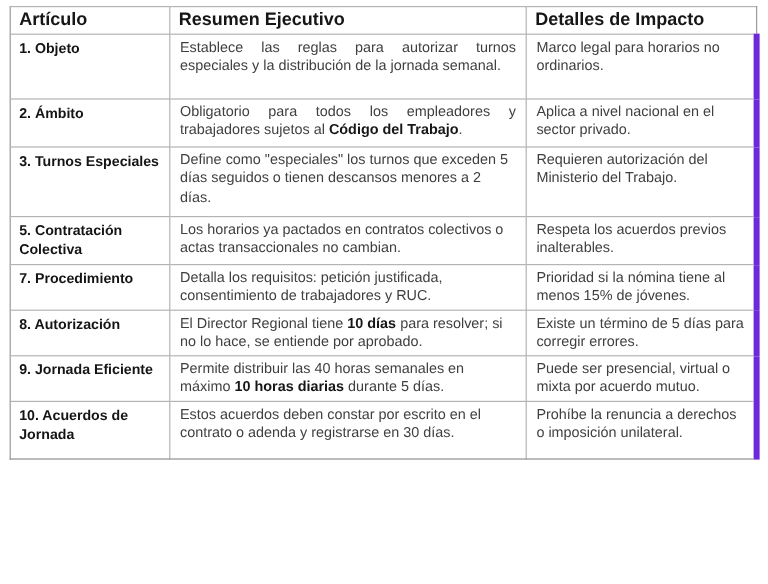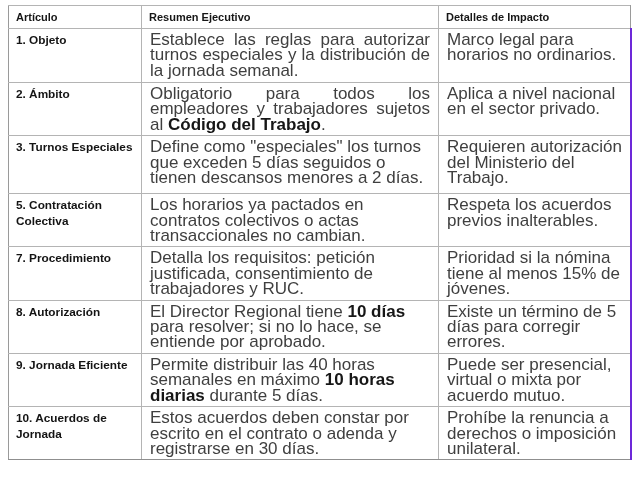--- a/index.html
+++ b/index.html
@@ -35,36 +35,36 @@
   table.doc-table th,
   table.doc-table td {
     border: 1px solid #b4b4b4;
     vertical-align: top;
     padding: 3px 6px 3px 7px;
     box-sizing: border-box;
   }
 
   
   thead th {
-    font-size: 11px;
+    font-size: 15px;
     font-weight: bold;
     color: #161616;
     text-align: left;
     height: 23px;
     line-height: 16px;
     padding-top: 3px;
     padding-bottom: 3px;
     border-bottom: 2px solid #5a5a5a;
     border-top: 1px solid #9a9a9a;
   }
   thead th.first-h { border-left: 1px solid #9a9a9a; }
   thead th.last-h  { border-right: 1px solid #9a9a9a; margin-top: 46px; }
 
   tbody td {
-    font-size: 17px;
+    font-size: 12px;
     line-height: 15.4px;
     color: #3f3f3f;
   }
   tbody td.art {
     font-weight: bold;
     color: #141414;
     font-size: 11.8px;
     line-height: 16px;
   }
   tbody td.res {
@@ -72,21 +72,21 @@
     padding-right: 8px;
   }
   tbody td.res.justify {
     text-align: justify;
     text-align-last: left;
   }
   tbody td.det {
     padding-left: 8px;
   }
   tbody tr td:first-child { border-left: 1px solid #9a9a9a; }
-  tbody tr td:last-child  { border-right: 2px solid #6d28d9; }
+  tbody tr td:last-child  { border-right: 5px solid #6d28d9; }
   tbody tr:last-child td  { border-bottom: 1px solid #8f8f8f; }
 
   b, strong { font-weight: bold; color: #141414; }
   tbody td.res b, tbody td.det b { color: #161616; }
 </style>
 </head>
 <body>
 
 <div id="page">
   <table class="doc-table">

